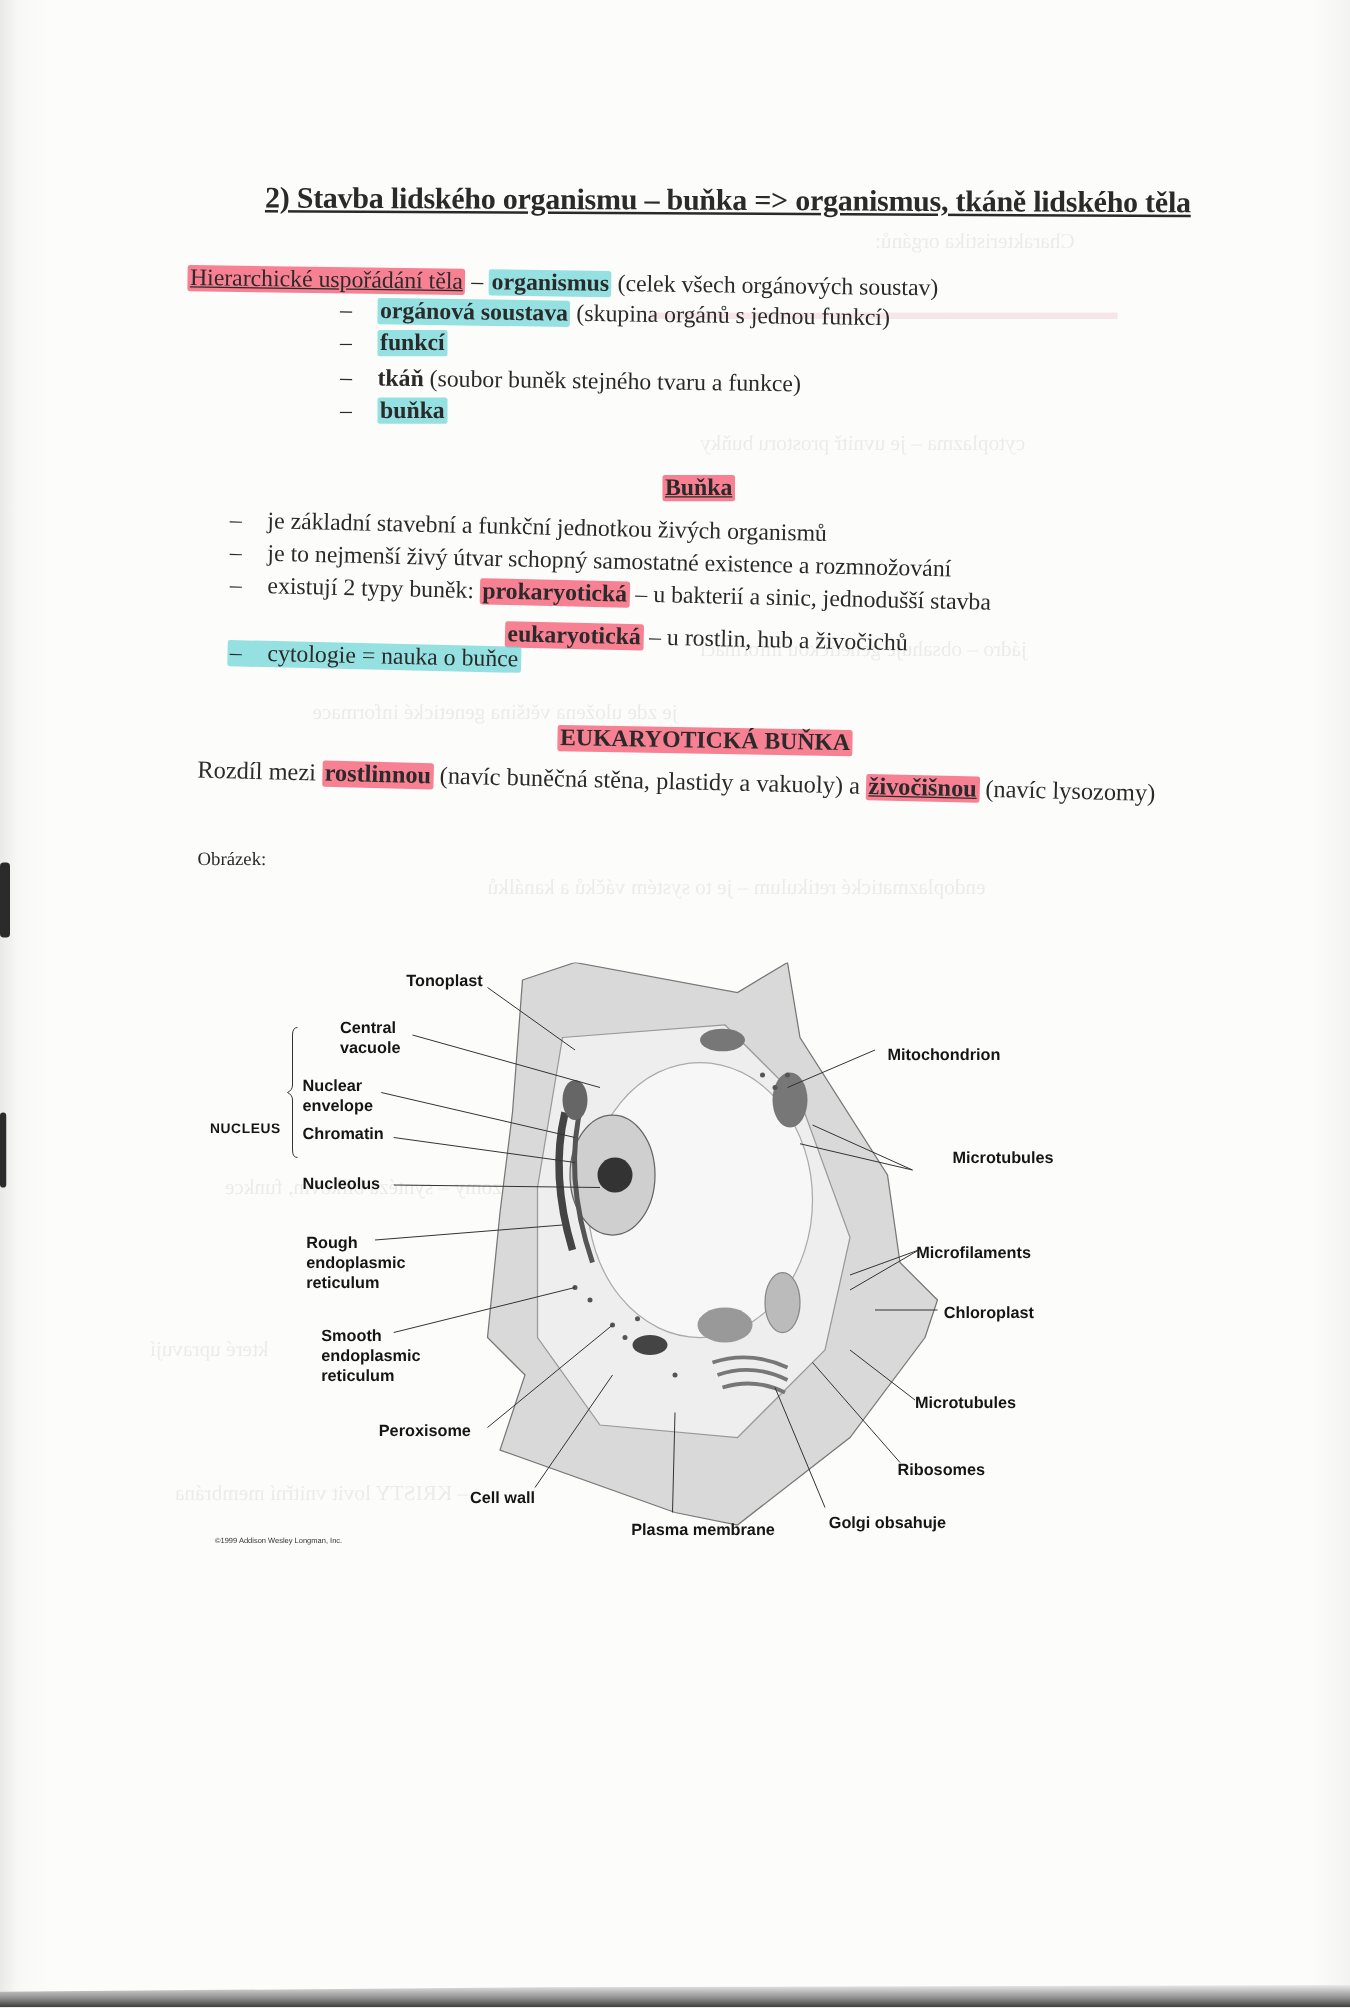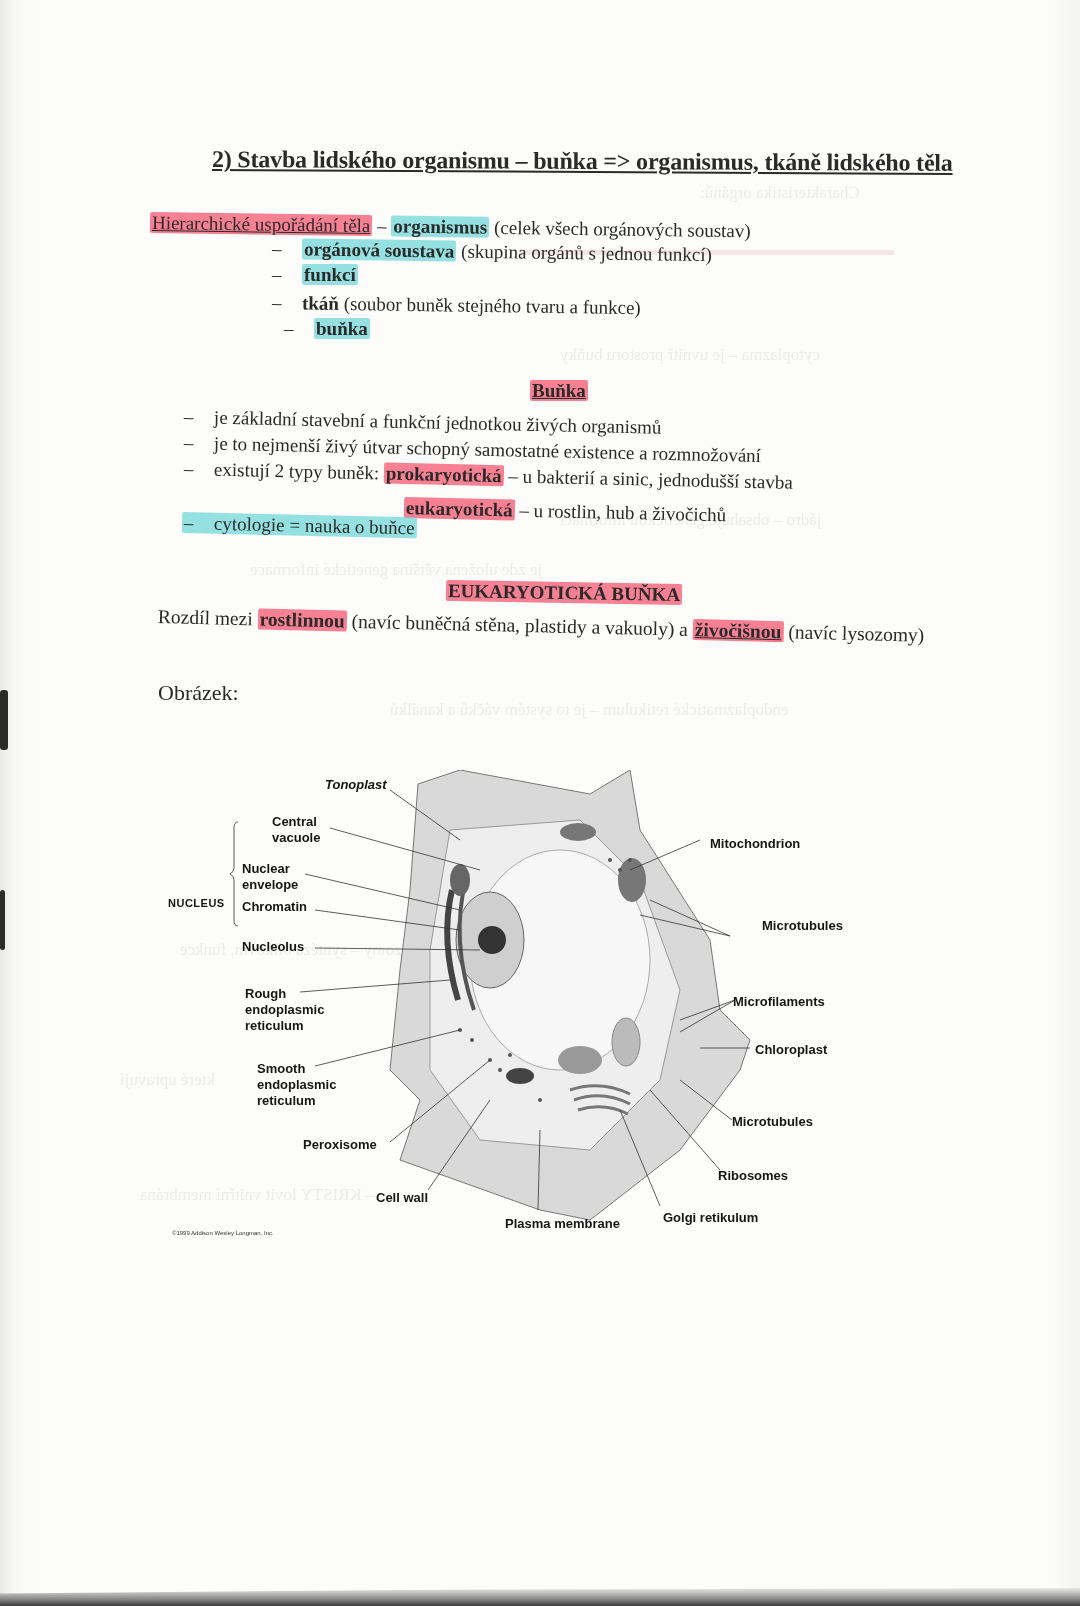--- a/index.html
+++ b/index.html
@@ -62,21 +62,21 @@
   </div>
   <div class="line" style="left:272px;top:238px;transform:rotate(0.8deg);transform-origin:left;">
     <span class="dash">–</span><span class="hl-cyan b">orgánová soustava</span><span> (skupina orgánů s jednou funkcí)</span>
   </div>
   <div class="line" style="left:272px;top:264px;">
     <span class="dash">–</span><span class="hl-cyan b">funkcí</span>
   </div>
   <div class="line" style="left:272px;top:292px;transform:rotate(0.8deg);transform-origin:left;">
     <span class="dash">–</span><span class="b">tkáň</span><span> (soubor buněk stejného tvaru a funkce)</span>
   </div>
-  <div class="line" style="left:284px;top:318px;">
+  <div class="line" style="left:272px;top:318px;">
     <span class="dash">–</span><span class="hl-cyan b">buňka</span>
   </div>
 
   <div class="heading-c" style="left:530px;top:380px;">
     <span class="hl-red">Buňka</span>
   </div>
   <div class="line" style="left:184px;top:406px;transform:rotate(1.3deg);transform-origin:left;">
     <span class="dash">–</span><span>je základní stavební a funkční jednotkou živých organismů</span>
   </div>
   <div class="line" style="left:184px;top:432px;transform:rotate(1.3deg);transform-origin:left;">
@@ -92,21 +92,21 @@
     <span class="hl-cyan"><span class="dash">–</span><span>cytologie = nauka o buňce</span></span>
   </div>
 
   <div class="line b" style="left:446px;top:580px;transform:rotate(1deg);transform-origin:left;">
     <span class="hl-red">EUKARYOTICKÁ BUŇKA</span>
   </div>
   <div class="line" style="left:158px;top:606px;font-size:19.5px;transform:rotate(1.4deg);transform-origin:left;">
     <span>Rozdíl mezi </span><span class="hl-red b">rostlinnou</span><span> (navíc buněčná stěna, plastidy a vakuoly) a </span><span class="hl-red b u">živočišnou</span><span> (navíc lysozomy)</span>
   </div>
 
-  <div class="line" style="left:158px;top:680px;font-size:22px;">Obrázek:</div>
+  <div class="line" style="left:158px;top:680px;font-size:15px;">Obrázek:</div>
 
   <div class="diagram">
     <svg width="700" height="500" viewBox="0 0 700 500">
 
       <path d="M258 14 L300 0 L430 24 L470 0 L480 60 L550 170 L560 240 L590 270 L580 300 L520 380 L430 450 L380 440 L240 390 L260 330 L230 300 L240 200 L250 120 Z" fill="#d9d9d9" stroke="#777" stroke-width="1"></path>
       <path d="M290 60 L420 50 L480 110 L520 220 L500 310 L430 380 L320 370 L270 300 L270 180 Z" fill="#eeeeee" stroke="#999" stroke-width="1"></path>
 
       <ellipse cx="400" cy="190" rx="90" ry="110" fill="#f7f7f7" stroke="#aaa"></ellipse>
 
       <ellipse cx="330" cy="170" rx="34" ry="48" fill="#cfcfcf" stroke="#666"></ellipse>
@@ -153,21 +153,21 @@
         <line x1="575" y1="230" x2="520" y2="250"></line>
         <line x1="575" y1="230" x2="520" y2="262"></line>
         <line x1="590" y1="278" x2="540" y2="278"></line>
         <line x1="572" y1="350" x2="520" y2="310"></line>
         <line x1="560" y1="400" x2="490" y2="320"></line>
         <line x1="500" y1="436" x2="460" y2="340"></line>
         <path d="M78 52 q-4 0 -4 6 v40 q0 4 -4 6 q4 2 4 6 v40 q0 6 4 6"></path>
       </g>
     </svg>
 
-    <div class="lbl" style="left:165px;top:7px;font-style:italic;">Tonoplast</div>
+    <div class="lbl" style="left:165px;top:7px;">Tonoplast</div>
     <div class="lbl" style="left:112px;top:44px;">Central
 vacuole</div>
     <div class="lbl" style="left:82px;top:91px;">Nuclear
 envelope</div>
     <div class="lbl" style="left:8px;top:125px;font-size:11px;letter-spacing:0.5px;">NUCLEUS</div>
     <div class="lbl" style="left:82px;top:129px;">Chromatin</div>
     <div class="lbl" style="left:82px;top:169px;">Nucleolus</div>
     <div class="lbl" style="left:85px;top:216px;">Rough
 endoplasmic
 reticulum</div>
@@ -176,20 +176,20 @@
 reticulum</div>
     <div class="lbl" style="left:143px;top:367px;">Peroxisome</div>
     <div class="lbl" style="left:216px;top:420px;">Cell wall</div>
 
     <div class="lbl" style="left:550px;top:66px;">Mitochondrion</div>
     <div class="lbl" style="left:568px;top:148px;padding-left:34px;">Microtubules</div>
     <div class="lbl" style="left:573px;top:224px;">Microfilaments</div>
     <div class="lbl" style="left:595px;top:272px;">Chloroplast</div>
     <div class="lbl" style="left:572px;top:344px;">Microtubules</div>
     <div class="lbl" style="left:558px;top:398px;text-align:right;">Ribosomes</div>
-    <div class="lbl" style="left:503px;top:440px;">Golgi retikulum</div>
+    <div class="lbl" style="left:503px;top:440px;">Golgi obsahuje</div>
     <div class="lbl" style="left:310px;top:446px;padding-left:35px;">Plasma membrane</div>
 
     <div class="copyright" style="left:12px;top:460px;">©1999 Addison Wesley Longman, Inc.</div>
   </div>
 
   <div class="bottom-edge"></div>
 </div>
 
 </body></html>

